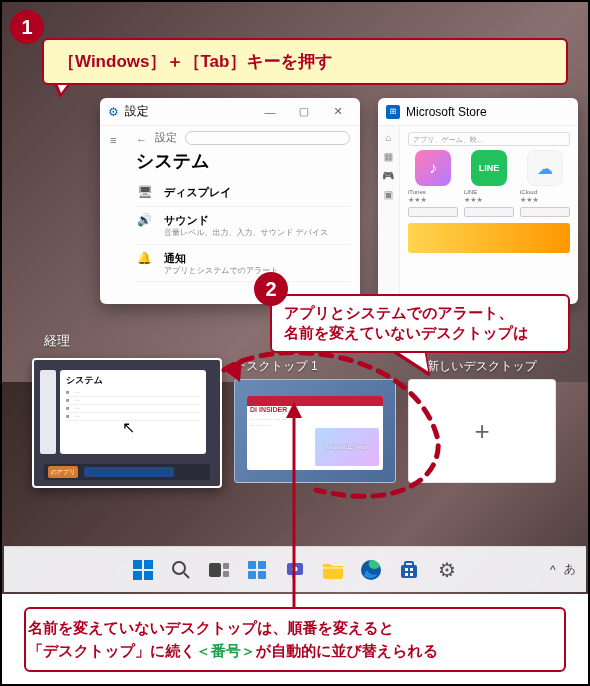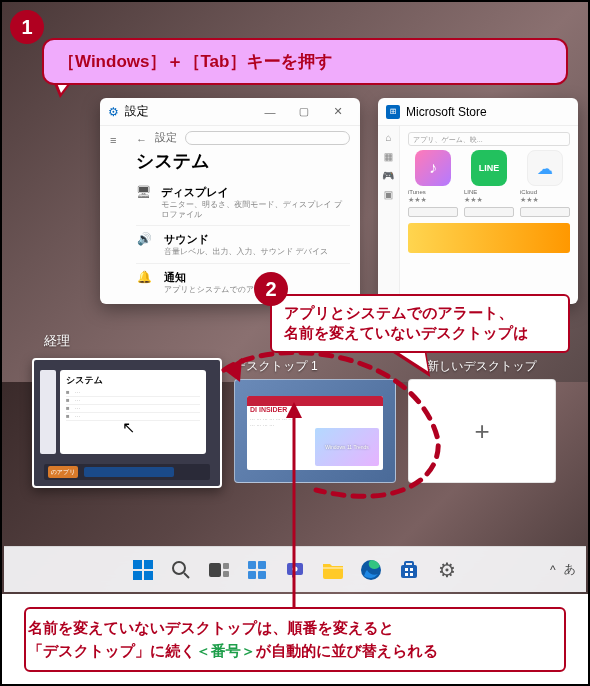--- a/index.html
+++ b/index.html
@@ -4,21 +4,21 @@
 <style>
   * { box-sizing: border-box; margin: 0; padding: 0; }
   body { width: 590px; height: 686px; font-family: "Meiryo", "Yu Gothic", sans-serif; background: #fff; position: relative; overflow: hidden; }
   .frame { position: absolute; inset: 0; border: 2px solid #000; }
   .upper-area { position: absolute; top: 0; left: 0; right: 0; height: 380px; background: linear-gradient(135deg, #4a3838 0%, #6b5555 30%, #8a7070 60%, #5a4a4a 100%); overflow: hidden; }
   .lower-area { position: absolute; top: 380px; left: 0; right: 0; bottom: 90px; background: linear-gradient(135deg, #3a2a2a 0%, #5a4545 40%, #7a6060 70%, #4a3a3a 100%); overflow: hidden; }
 
   
   .badge { position: absolute; width: 34px; height: 34px; border-radius: 50%; background: #b00020; color: #fff; font-weight: bold; font-size: 20px; display: flex; align-items: center; justify-content: center; z-index: 50; }
   .badge1 { top: 8px; left: 8px; }
-  .callout1 { position: absolute; top: 36px; left: 40px; right: 20px; background: #f0abfc; border: 2px solid #b00020; border-radius: 12px; padding: 10px 14px; font-size: 17px; color: #b00020; font-weight: 600; z-index: 40; }
+  .callout1 { position: absolute; top: 36px; left: 40px; right: 20px; background: #fef9c3; border: 2px solid #b00020; border-radius: 6px; padding: 10px 14px; font-size: 17px; color: #b00020; font-weight: 600; z-index: 40; }
   .callout1-tail { position: absolute; top: 72px; left: 48px; width: 0; height: 0; border-left: 10px solid transparent; border-right: 18px solid transparent; border-top: 24px solid #b00020; z-index: 39; }
   .callout1-tail::after { content: ""; position: absolute; top: -25px; left: -7px; width: 0; height: 0; border-left: 8px solid transparent; border-right: 15px solid transparent; border-top: 20px solid #fff; }
 
   
   .app-window { position: absolute; background: #fdfdfd; border-radius: 6px; box-shadow: 0 6px 18px rgba(0,0,0,0.35); overflow: hidden; }
   .settings-window { top: 96px; left: 98px; width: 260px; height: 206px; }
   .store-window { top: 96px; left: 376px; width: 200px; height: 206px; }
   .win-titlebar { display: flex; align-items: center; height: 28px; padding: 0 8px; font-size: 12px; gap: 6px; border-bottom: 1px solid #eee; }
   .win-titlebar .spacer { flex: 1; }
   .win-ctrl { width: 28px; text-align: center; color: #666; font-size: 11px; }
@@ -118,21 +118,20 @@
         <div class="nav-row">
           <span>←</span>
           <span>設定</span>
           <div class="search-oval"></div>
         </div>
         <div class="sys-title">システム</div>
         <div class="sys-item">
           <div class="ico">🖥</div>
           <div class="txt">
               <div class="t1">ディスプレイ</div>
-              <div class="t2">モニター、明るさ、夜間モード、ディスプレイ プロファイル</div>
             </div>
         </div>
         <div class="sys-item">
           <div class="ico">🔊</div>
           <div class="txt">
               <div class="t1">サウンド</div>
               <div class="t2">音量レベル、出力、入力、サウンド デバイス</div>
             </div>
         </div>
         <div class="sys-item">

